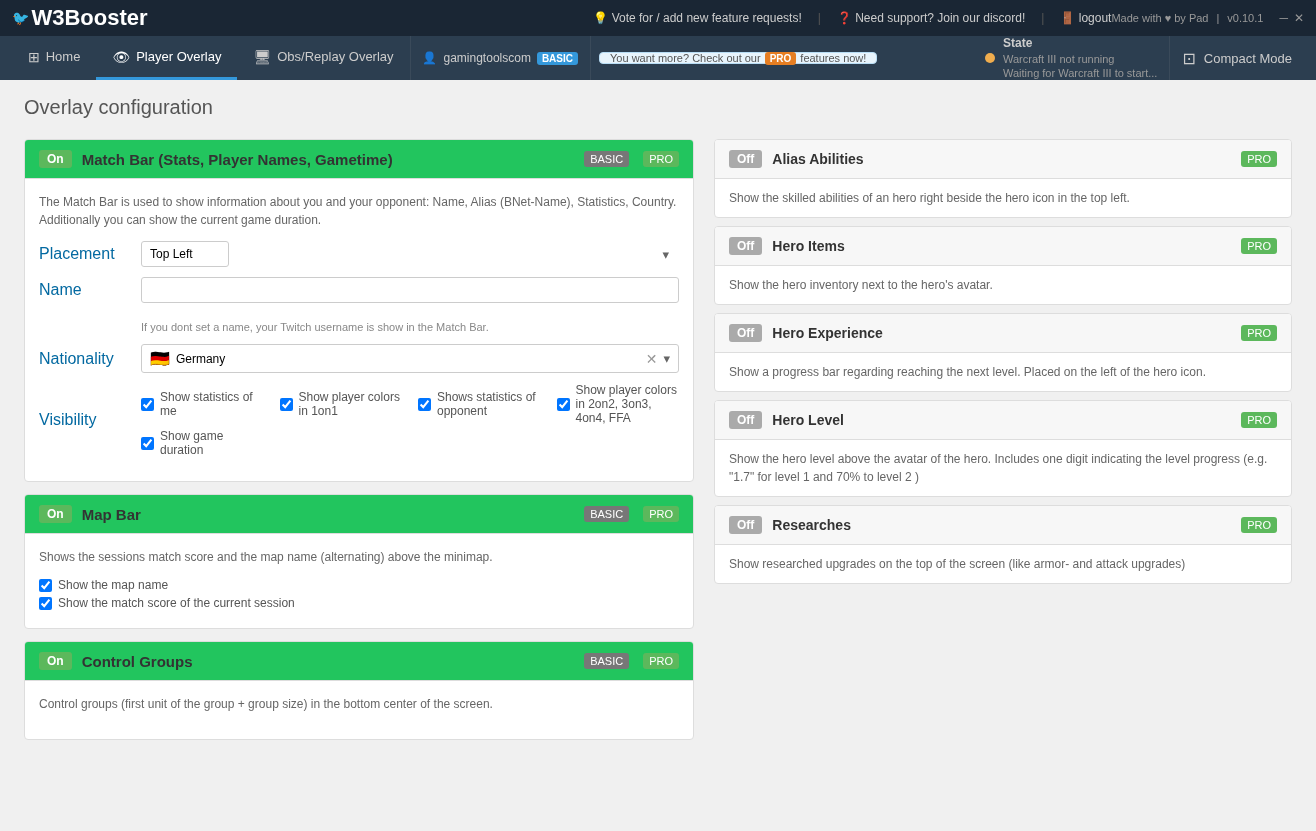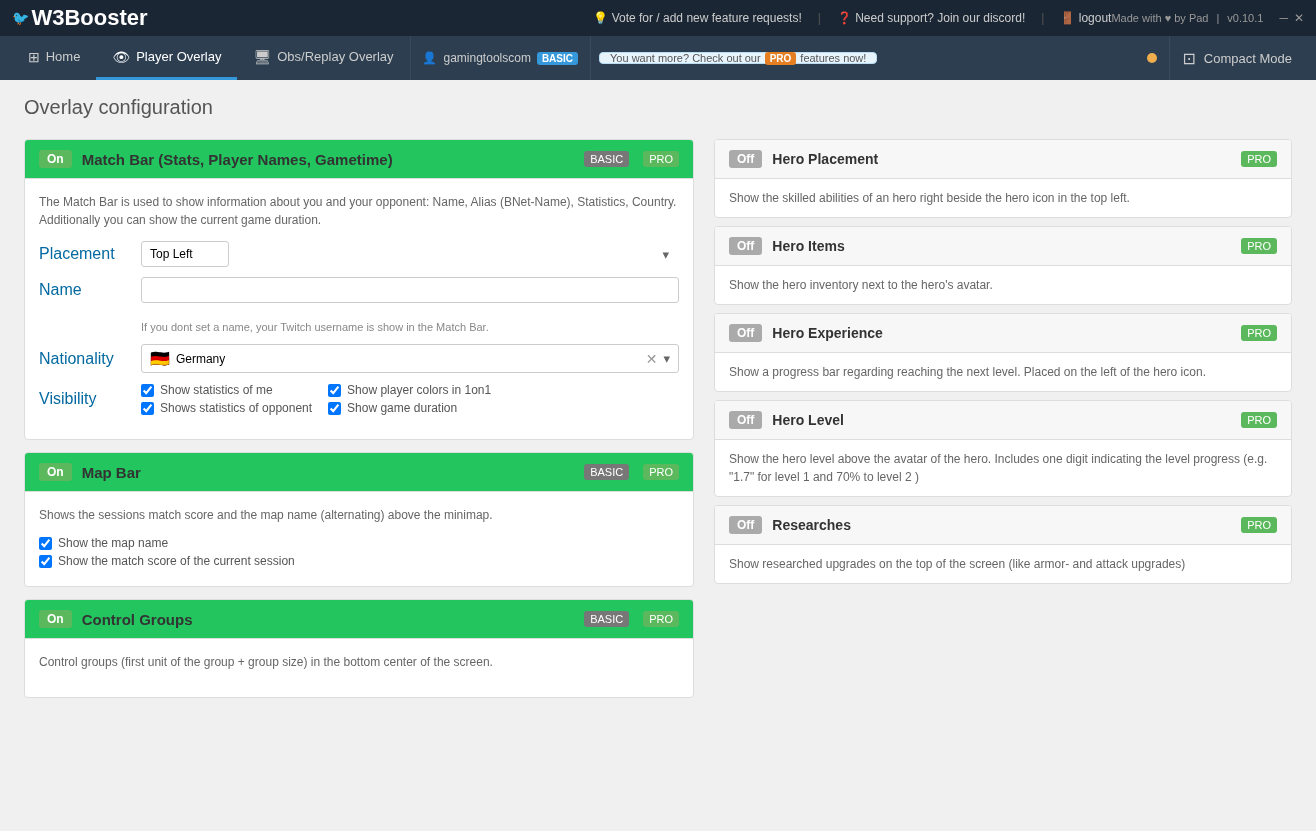--- a/index.html
+++ b/index.html
@@ -272,21 +272,21 @@
       outline: none;
       font-size: 12px;
     }
     .nationality-clear { color: #999; cursor: pointer; font-size: 14px; }
     .nationality-arrow { color: #666; }
 
     
     .visibility-section { margin-top: 8px; }
     .checkbox-grid {
       display: grid;
-      grid-template-columns: 1fr 1fr;
+      grid-template-columns: 1fr 1fr 1fr 1fr;
       gap: 4px 16px;
     }
     .checkbox-row {
       display: flex;
       align-items: center;
       gap: 6px;
       font-size: 12px;
       color: #555;
     }
     .checkbox-row input[type=checkbox] { cursor: pointer; }
@@ -385,20 +385,25 @@
     <span class="basic-badge">BASIC</span>
   </div>
   <div class="pro-notice">
     <span>You want more? Check out our</span>
     <span class="pro-badge">PRO</span>
     <span>features now!</span>
   </div>
   <div class="nav-spacer"></div>
   <div class="nav-state">
     <div class="state-dot"></div>
+    <div class="state-text">
+      <div class="state-label">State</div>
+      <div class="state-sub">Warcraft III not running</div>
+      <div class="state-sub">Waiting for Warcraft III to start...</div>
+    </div>
   </div>
   <div class="compact-mode-btn">
     <span class="compact-mode-icon">⊡</span>
     <span>Compact Mode</span>
   </div>
 </div>
 
 <div class="page-title">Overlay configuration</div>
 
 <div class="main-content">
@@ -457,20 +462,24 @@
             <label class="checkbox-row">
               <input type="checkbox" checked="" style="">
               <span>Show player colors in 1on1</span>
             </label>
             <label class="checkbox-row">
               <input type="checkbox" checked="" style="">
               <span>Shows statistics of opponent</span>
             </label>
             <label class="checkbox-row">
               <input type="checkbox" checked="" style="">
+              <span>Show player colors in 2on2, 3on3, 4on4, FFA</span>
+            </label>
+            <label class="checkbox-row">
+              <input type="checkbox" checked="" style="">
               <span>Show game duration</span>
             </label>
           </div>
         </div>
       </div>
     </div>
 
     <div class="section-card">
       <div class="section-header">
         <span class="on-badge">On</span>
@@ -505,21 +514,21 @@
       </div>
     </div>
 
   </div>
 
   <div class="right-col">
 
     <div class="right-section">
       <div class="right-section-header">
         <span class="off-badge">Off</span>
-        <span class="right-section-title">Hero Placement</span>
+        <span class="right-section-title">Alias Abilities</span>
         <span class="pro-tag">PRO</span>
       </div>
       <div class="right-section-body">
         <span>Show the skilled abilities of an hero right beside the hero icon in the top left.</span>
       </div>
     </div>
 
     <div class="right-section">
       <div class="right-section-header">
         <span class="off-badge">Off</span>

